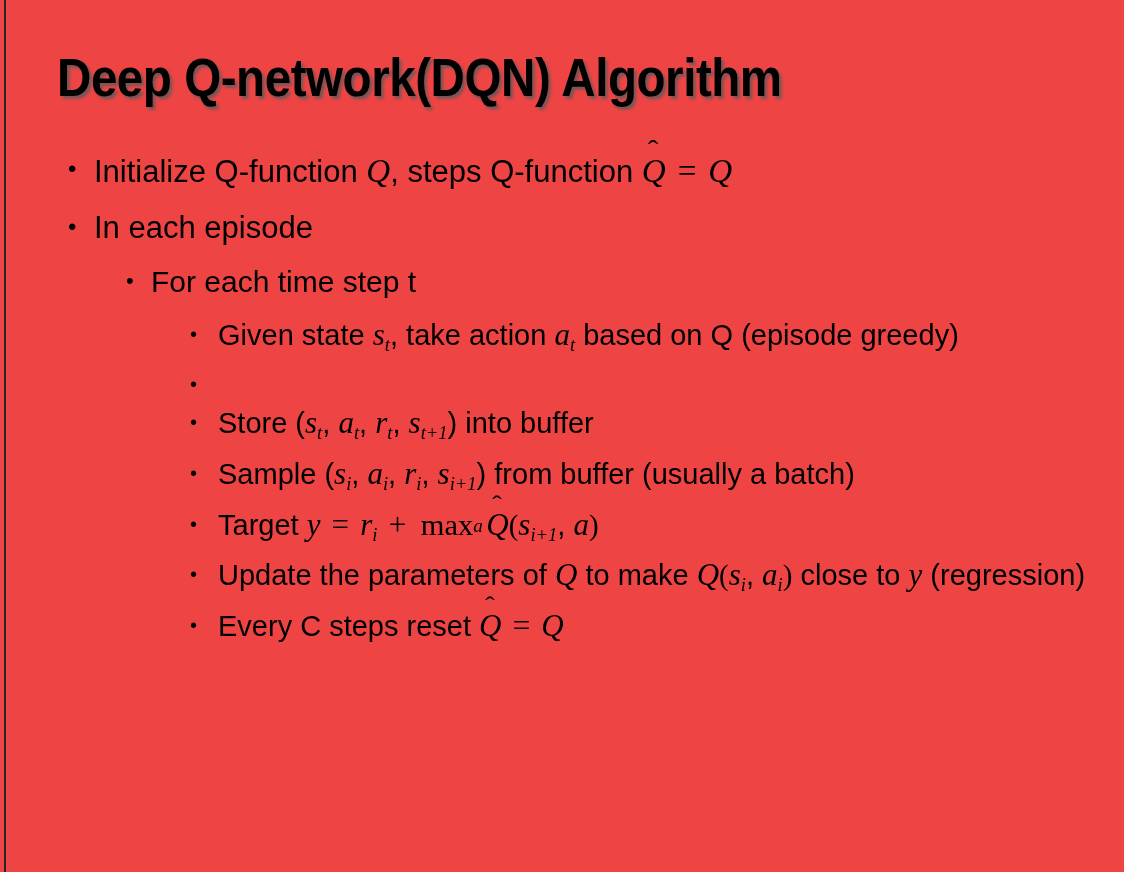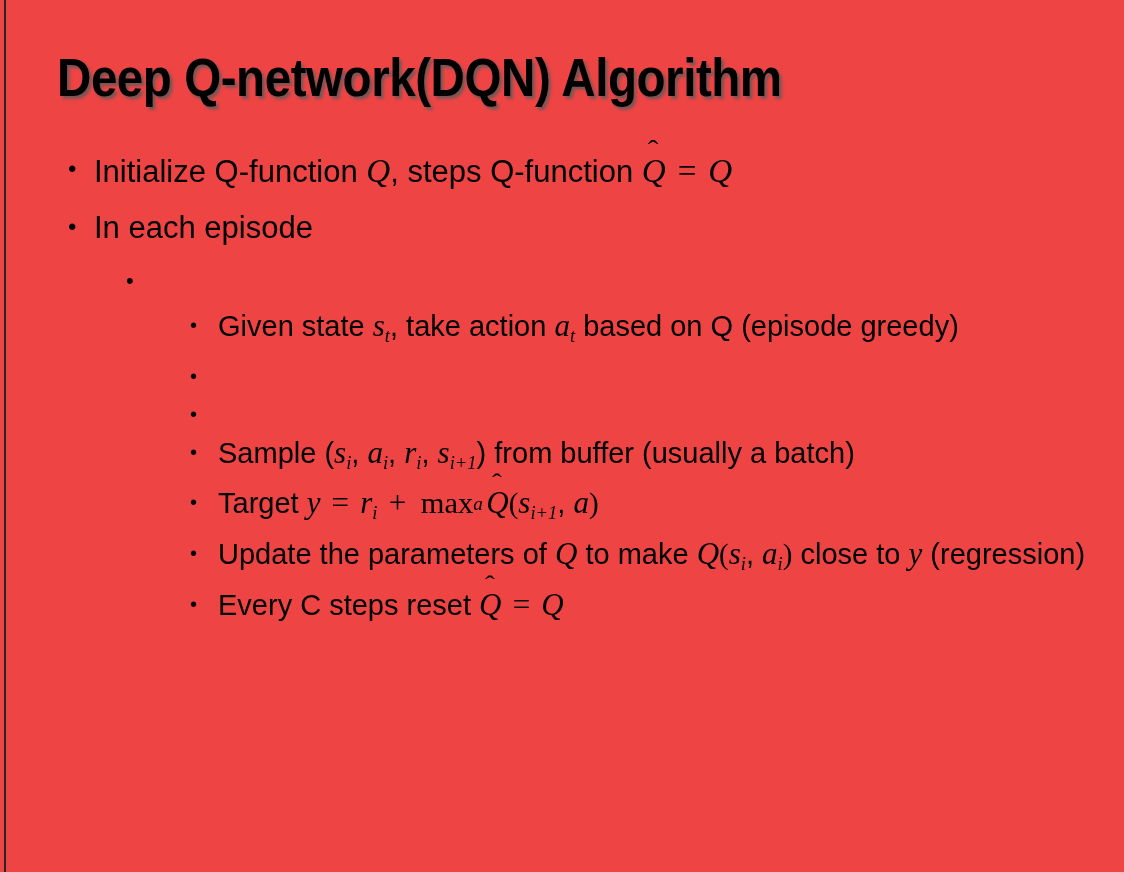--- a/index.html
+++ b/index.html
@@ -179,33 +179,35 @@
       <span class="btext"><span>Initialize Q-function</span>&nbsp;<span class="m">Q</span><span>, steps Q-function</span>&nbsp;<span class="hat"><span class="acc">ˆ</span><span class="m">Q</span></span>&nbsp;<span class="op">=</span>&nbsp;<span class="m">Q</span></span>
     </div>
 
     <div class="bullet-row lvl1">
       <span class="dot">•</span>
       <span class="btext">In each episode</span>
     </div>
 
     <div class="bullet-row lvl2">
       <span class="dot">•</span>
+      <span class="btext">For each time step t</span>
     </div>
 
     <div class="bullet-row lvl3">
       <span class="dot">•</span>
       <span class="btext"><span>Given state</span>&nbsp;<span class="m">s</span><span class="sub">t</span><span>, take action</span>&nbsp;<span class="m">a</span><span class="sub">t</span>&nbsp;<span>based on Q (episode greedy)</span></span>
     </div>
 
     <div class="bullet-row lvl3">
       <span class="dot">•</span>
     </div>
 
     <div class="bullet-row lvl3">
       <span class="dot">•</span>
+      <span class="btext"><span>Store (</span><span class="m">s</span><span class="sub">t</span><span>,</span>&nbsp;<span class="m">a</span><span class="sub">t</span><span>,</span>&nbsp;<span class="m">r</span><span class="sub">t</span><span>,</span>&nbsp;<span class="m">s</span><span class="sub">t+1</span><span>) into buffer</span></span>
     </div>
 
     <div class="bullet-row lvl3">
       <span class="dot">•</span>
       <span class="btext"><span>Sample (</span><span class="m">s</span><span class="sub">i</span><span>,</span>&nbsp;<span class="m">a</span><span class="sub">i</span><span>,</span>&nbsp;<span class="m">r</span><span class="sub">i</span><span>,</span>&nbsp;<span class="m">s</span><span class="sub">i+1</span><span>) from buffer (usually a batch)</span></span>
     </div>
 
     <div class="bullet-row lvl3">
       <span class="dot">•</span>
       <span class="btext"><span>Target</span>&nbsp;<span class="m">y</span>&nbsp;<span class="op">=</span>&nbsp;<span class="m">r</span><span class="sub">i</span>&nbsp;<span class="op">+</span>&nbsp;<span class="limop">

